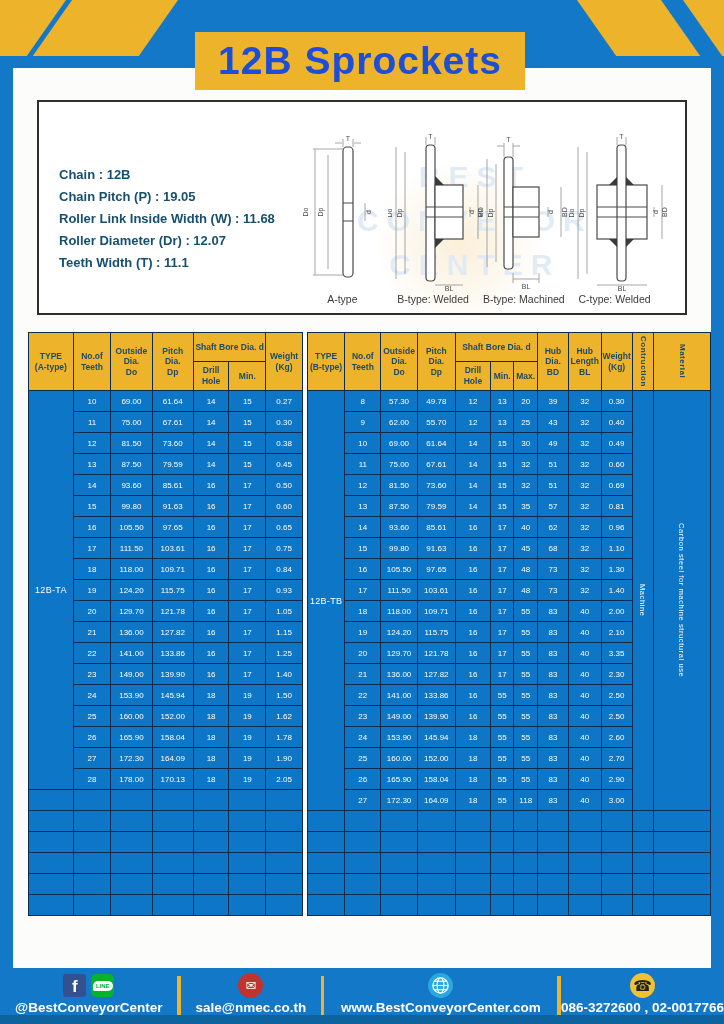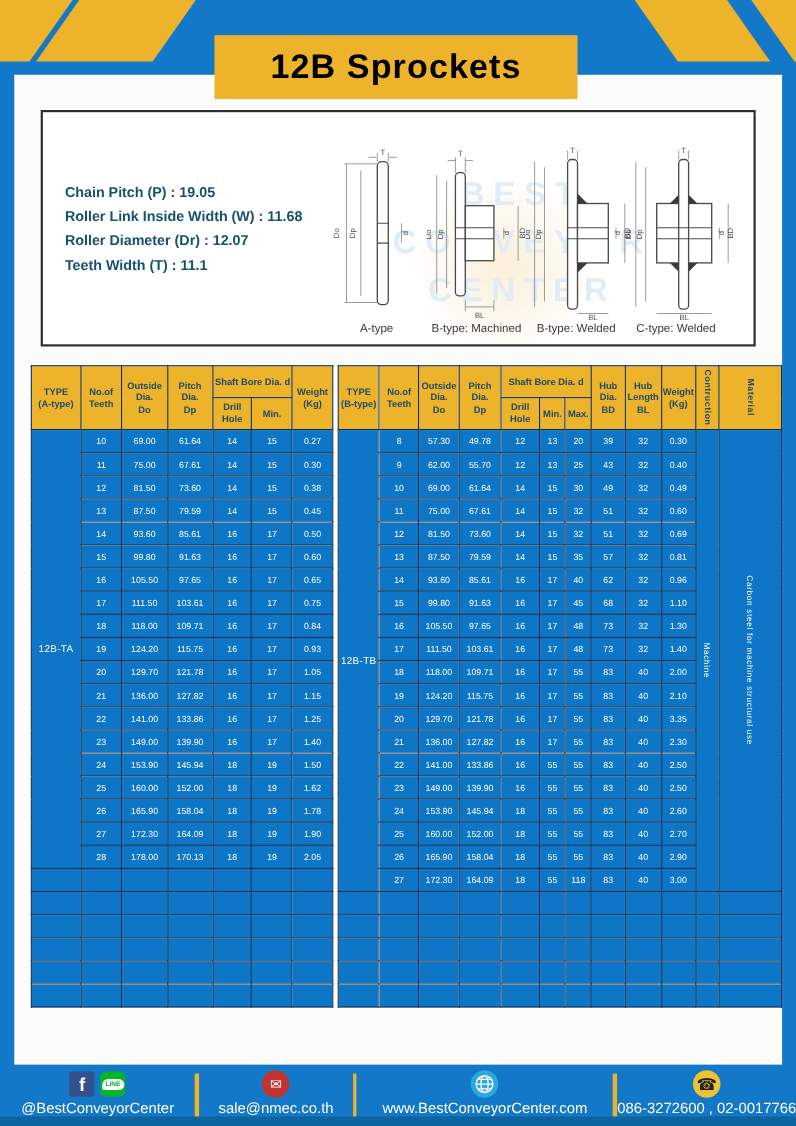--- a/index.html
+++ b/index.html
@@ -13,21 +13,21 @@
   .stripe.l2 { left:72px;  width:106px; transform:skewX(-35deg); }
   .stripe.r1 { left:577px; width:84px;  transform:skewX(35deg); transform-origin:top right; }
   .stripe.r2 { left:683px; width:90px;  transform:skewX(35deg); transform-origin:top right; }
 
   
   .card { position:absolute; left:13px; right:13px; top:68px; bottom:56px; background:#fcfcfa; }
 
   
   .title-banner { position:absolute; left:195px; top:32px; width:330px; height:58px;
     background:#edb32b; display:flex; align-items:center; justify-content:center; z-index:6; }
-  .title-banner h1 { font-size:31px; font-weight:bold; color:#000000; letter-spacing:1px; }
+  .title-banner h1 { font-size:39px; font-weight:bold; color:#1d4ed8; letter-spacing:1px; }
 
   
   .spec-box { position:absolute; left:24px; right:24px; top:32px; height:215px;
     border:2px solid #2e2e2e; background:#fff; display:flex; overflow:hidden; }
   .spec-text { width:278px; padding:62px 0 0 20px; color:#16506e; font-weight:bold;
     font-size:13px; line-height:22px; white-space:nowrap; z-index:2; }
   .drawings { flex:1; position:relative; display:flex; justify-content:flex-start;
     align-items:flex-end; padding:20px 10px 8px 0;margin-top:35px; }
   .drawing { width:24%; text-align:center; z-index:2; }
   .drawing .caption { font-size:10.5px; color:#3a3a3a; margin-top:2px; }
@@ -55,21 +55,21 @@
   .spec-table td.vert-cell { writing-mode:vertical-rl; font-size:7.5px; letter-spacing:0.6px; }
   .spec-table tr.empty-row td { height:21px; }
 
   
   .footer { position:absolute; left:0; right:0; bottom:0; height:56px; background:#1478c8;
     display:flex; align-items:stretch; z-index:4; }
   .footer-section { display:flex; flex-direction:column; align-items:center; justify-content:flex-start;
     padding-top:4px; gap:1px; }
   .fs1 { width:186px; } .fs2 { width:146px; } .fs3 { width:244px; } .fs4 { flex:1; }
   .footer-divider { width:4px; height:40px; background:#edb32b; align-self:center; }
-  .footer-label { color:#fff; font-weight:normal; font-size:13.5px; white-space:nowrap; }
+  .footer-label { color:#fff; font-weight:bold; font-size:13.5px; white-space:nowrap; }
   .icon-row { display:flex; gap:5px; align-items:center; height:27px; }
   .fb-icon { width:23px; height:23px; background:#33518f; border-radius:3px; color:#fff;
     font-weight:bold; font-size:17px; display:flex; align-items:flex-end; justify-content:center; line-height:1.1; }
   .line-icon { width:23px; height:23px; background:#06b32e; border-radius:5px;
     display:flex; align-items:center; justify-content:center; }
   .line-bubble { background:#fff; border-radius:6px 6px 6px 2px; padding:2px 3px;
     color:#06b32e; font-weight:bold; font-size:6px; }
   .round-icon { width:25px; height:25px; border-radius:50%; display:flex; align-items:center; justify-content:center; }
   .mail-icon { background:#bf3430; color:#fff; font-size:13px; }
   .globe-icon { background:#2aa9e0; }
@@ -83,20 +83,21 @@
 
   <div class="stripe l1"></div>
   <div class="stripe l2"></div>
   <div class="stripe r1"></div>
   <div class="stripe r2"></div>
 
   <div class="card">
 
     <div class="spec-box">
       <div class="spec-text">
+        <div>Chain : 12B</div>
         <div>Chain Pitch (P) : 19.05</div>
         <div>Roller Link Inside Width (W) : 11.68</div>
         <div>Roller Diameter (Dr) : 12.07</div>
         <div>Teeth Width (T) : 11.1</div>
       </div>
 
       <div class="drawings">
         <div class="watermark">
           <div class="blob"></div>
           <div class="wm-line">BEST</div>
@@ -117,20 +118,45 @@
             <line class="dim-line" x1="16" y1="16" x2="16" y2="142"></line>
             <line class="dim-line" x1="14" y1="16" x2="44" y2="16"></line>
               <line class="dim-line" x1="14" y1="142" x2="44" y2="142"></line>
             <text class="dim-label" transform="rotate(-90 9 79)" x="9" y="79" text-anchor="middle">Do</text>
             <line class="dim-line" x1="29" y1="22" x2="29" y2="136"></line>
             <text class="dim-label" transform="rotate(-90 24 79)" x="24" y="79" text-anchor="middle">Dp</text>
             <line class="dim-line" x1="66" y1="70" x2="66" y2="88"></line>
             <text class="dim-label" transform="rotate(-90 72 79)" x="72" y="79" text-anchor="middle">d</text>
           </svg>
           <div class="caption">A-type</div>
+        </div>
+
+        <div class="drawing">
+          <svg width="96" height="158" viewBox="0 0 96 158">
+            <line class="dim-line" x1="38" y1="12" x2="38" y2="4"></line>
+              <line class="dim-line" x1="47" y1="12" x2="47" y2="4"></line>
+            <text class="dim-label" x="42.5" y="6" text-anchor="middle">T</text>
+            <rect class="part-line" x="38" y="12" width="9" height="136" rx="3.5"></rect>
+            <rect class="part-line" x="47" y="52" width="28" height="54"></rect>
+            <path class="weld" d="M47,52 L56,52 L47,43 Z"></path>
+              <path class="weld" d="M47,106 L56,106 L47,115 Z"></path>
+            <line class="bore-line" x1="38" y1="74" x2="75" y2="74"></line>
+              <line class="bore-line" x1="38" y1="84" x2="75" y2="84"></line>
+            <line class="dim-line" x1="8" y1="14" x2="8" y2="146"></line>
+            <text class="dim-label" transform="rotate(-90 3.5 80)" x="3.5" y="80" text-anchor="middle">Do</text>
+            <line class="dim-line" x1="17" y1="19" x2="17" y2="141"></line>
+            <text class="dim-label" transform="rotate(-90 13.5 80)" x="13.5" y="80" text-anchor="middle">Dp</text>
+            <line class="dim-line" x1="82" y1="74" x2="82" y2="84"></line>
+            <text class="dim-label" transform="rotate(-90 86 79)" x="86" y="79" text-anchor="middle">d</text>
+            <line class="dim-line" x1="90" y1="52" x2="90" y2="106"></line>
+            <text class="dim-label" transform="rotate(-90 94.5 79)" x="94.5" y="79" text-anchor="middle">BD</text>
+            <line class="dim-line" x1="47" y1="152" x2="75" y2="152"></line>
+            <text class="dim-label" x="61" y="158" text-anchor="middle">BL</text>
+          </svg>
+          <div class="caption">B-type: Welded</div>
         </div>
 
         <div class="drawing">
           <svg width="96" height="158" viewBox="0 0 96 158">
             <line class="dim-line" x1="26" y1="24" x2="26" y2="10"></line>
               <line class="dim-line" x1="35" y1="24" x2="35" y2="10"></line>
             <line class="dim-line" x1="19" y1="13" x2="26" y2="13"></line>
               <line class="dim-line" x1="35" y1="13" x2="42" y2="13"></line>
             <text class="dim-label" x="30.5" y="9" text-anchor="middle">T</text>
             <rect class="part-line" x="26" y="24" width="9" height="112" rx="3.5"></rect>
@@ -147,45 +173,20 @@
             <text class="dim-label" transform="rotate(-90 89 79)" x="89" y="79" text-anchor="middle">BD</text>
             <line class="dim-line" x1="35" y1="146" x2="61" y2="146"></line>
             <line class="dim-line" x1="35" y1="140" x2="35" y2="150"></line>
               <line class="dim-line" x1="61" y1="140" x2="61" y2="150"></line>
             <text class="dim-label" x="48" y="156" text-anchor="middle">BL</text>
           </svg>
           <div class="caption">B-type: Machined</div>
         </div>
 
         <div class="drawing">
-          <svg width="96" height="158" viewBox="0 0 96 158">
-            <line class="dim-line" x1="38" y1="12" x2="38" y2="4"></line>
-              <line class="dim-line" x1="47" y1="12" x2="47" y2="4"></line>
-            <text class="dim-label" x="42.5" y="6" text-anchor="middle">T</text>
-            <rect class="part-line" x="38" y="12" width="9" height="136" rx="3.5"></rect>
-            <rect class="part-line" x="47" y="52" width="28" height="54"></rect>
-            <path class="weld" d="M47,52 L56,52 L47,43 Z"></path>
-              <path class="weld" d="M47,106 L56,106 L47,115 Z"></path>
-            <line class="bore-line" x1="38" y1="74" x2="75" y2="74"></line>
-              <line class="bore-line" x1="38" y1="84" x2="75" y2="84"></line>
-            <line class="dim-line" x1="8" y1="14" x2="8" y2="146"></line>
-            <text class="dim-label" transform="rotate(-90 3.5 80)" x="3.5" y="80" text-anchor="middle">Do</text>
-            <line class="dim-line" x1="17" y1="19" x2="17" y2="141"></line>
-            <text class="dim-label" transform="rotate(-90 13.5 80)" x="13.5" y="80" text-anchor="middle">Dp</text>
-            <line class="dim-line" x1="82" y1="74" x2="82" y2="84"></line>
-            <text class="dim-label" transform="rotate(-90 86 79)" x="86" y="79" text-anchor="middle">d</text>
-            <line class="dim-line" x1="90" y1="52" x2="90" y2="106"></line>
-            <text class="dim-label" transform="rotate(-90 94.5 79)" x="94.5" y="79" text-anchor="middle">BD</text>
-            <line class="dim-line" x1="47" y1="152" x2="75" y2="152"></line>
-            <text class="dim-label" x="61" y="158" text-anchor="middle">BL</text>
-          </svg>
-          <div class="caption">B-type: Welded</div>
-        </div>
-
-        <div class="drawing">
           <svg width="100" height="158" viewBox="0 0 100 158">
             <line class="dim-line" x1="48" y1="12" x2="48" y2="4"></line>
               <line class="dim-line" x1="57" y1="12" x2="57" y2="4"></line>
             <text class="dim-label" x="52.5" y="6" text-anchor="middle">T</text>
             <rect class="part-line" x="28" y="52" width="50" height="54"></rect>
             <rect class="part-line" x="48" y="12" width="9" height="136" rx="3.5"></rect>
             <path class="weld" d="M48,52 L40,52 L48,44 Z"></path>
               <path class="weld" d="M57,52 L65,52 L57,44 Z"></path>
             <path class="weld" d="M48,106 L40,106 L48,114 Z"></path>
               <path class="weld" d="M57,106 L65,106 L57,114 Z"></path>

